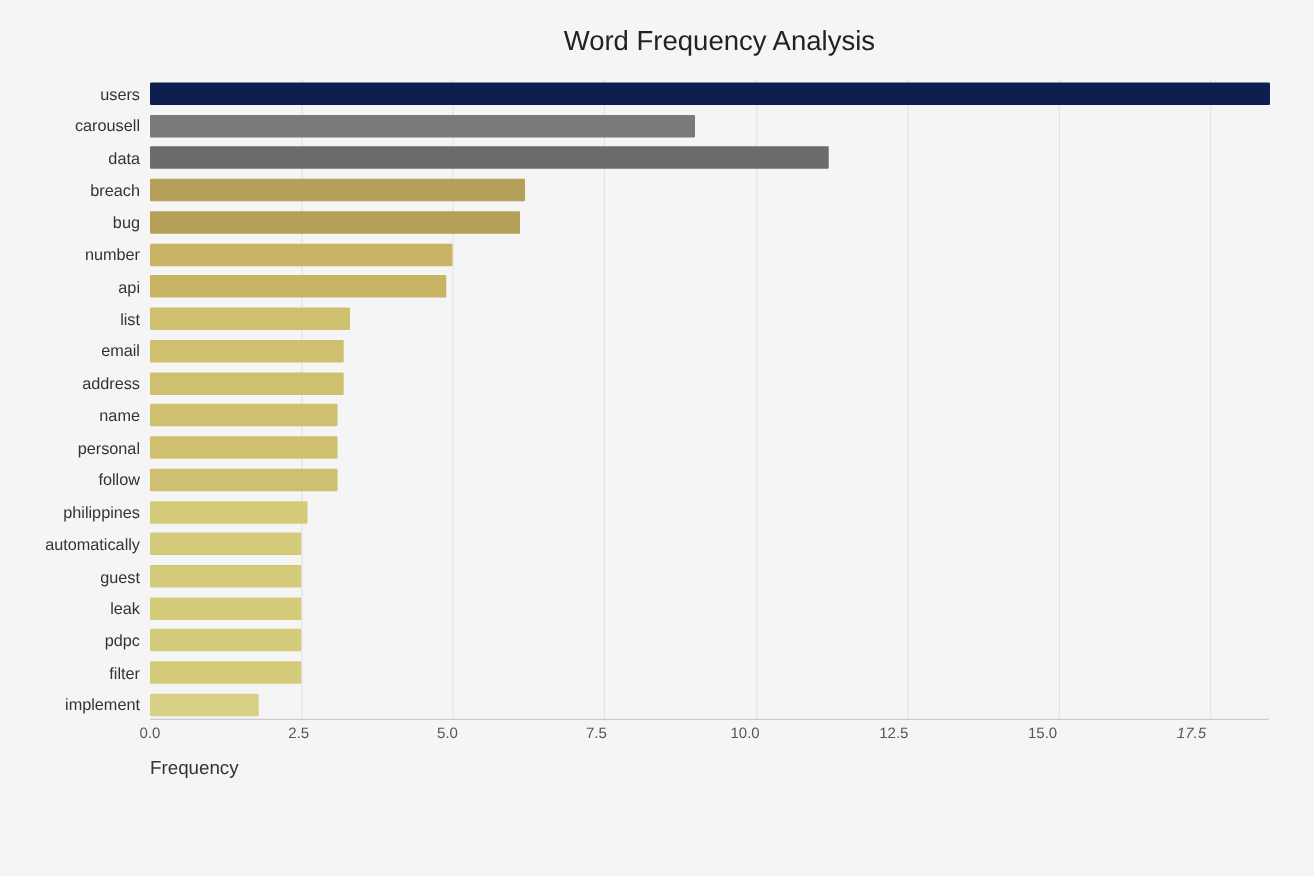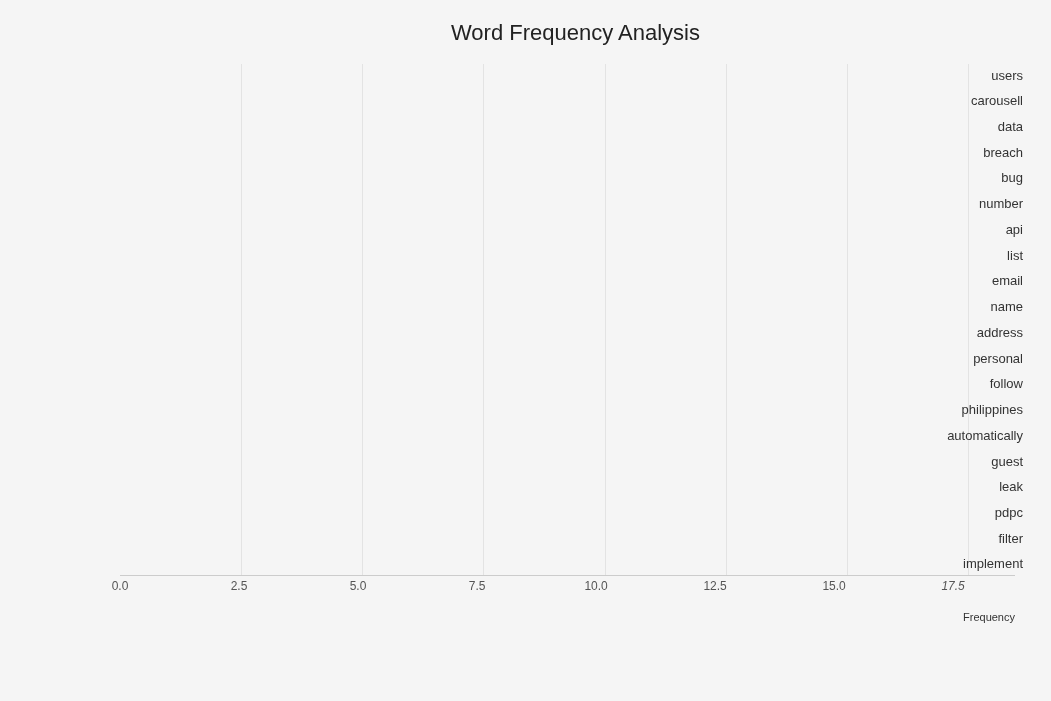--- a/index.html
+++ b/index.html
@@ -34,21 +34,20 @@
     }
     .bars-wrapper {
       position: absolute;
       top: 0;
       left: 0;
       right: 0;
       bottom: 50px;
       display: flex;
       flex-direction: column;
       justify-content: space-between;
-      align-items: flex-end;
     }
     .bar-row {
       display: flex;
       align-items: center;
       height: 22px;
       position: relative;
     }
     .bar-label {
       position: absolute;
       right: calc(100% + 8px);
@@ -84,26 +83,26 @@
       top: 4px;
       left: 0;
       right: 0;
     }
     .x-tick {
       font-size: 12px;
       color: #555;
       text-align: center;
     }
     .x-label {
-      text-align: right;
+      text-align: left;
       position: absolute;
       bottom: 2px;
       left: 0;
       right: 0;
-      font-size: 11px;
+      font-size: 15px;
       color: #333;
     }
     
     .grid-lines {
       position: absolute;
       top: 0;
       left: 0;
       right: 0;
       bottom: 50px;
       pointer-events: none;
@@ -164,26 +163,26 @@
         </div>
         <div class="bar-row">
           <div class="bar-label">list</div>
           <div class="bar" style="width: 17.5532%; background: rgb(207, 192, 112);"></div>
         </div>
         <div class="bar-row">
           <div class="bar-label">email</div>
           <div class="bar" style="width: 17.0213%; background: rgb(207, 192, 112);"></div>
         </div>
         <div class="bar-row">
+          <div class="bar-label">address</div>
+          <div class="bar" style="width: 17.0213%; background: rgb(207, 192, 112);"></div>
+        </div>
+        <div class="bar-row">
           <div class="bar-label">name</div>
           <div class="bar" style="width: 16.4894%; background: rgb(207, 192, 112);"></div>
-        </div>
-        <div class="bar-row">
-          <div class="bar-label">address</div>
-          <div class="bar" style="width: 17.0213%; background: rgb(207, 192, 112);"></div>
         </div>
         <div class="bar-row">
           <div class="bar-label">personal</div>
           <div class="bar" style="width: 16.4894%; background: rgb(207, 192, 112);"></div>
         </div>
         <div class="bar-row">
           <div class="bar-label">follow</div>
           <div class="bar" style="width: 16.4894%; background: rgb(207, 192, 112);"></div>
         </div>
         <div class="bar-row">

